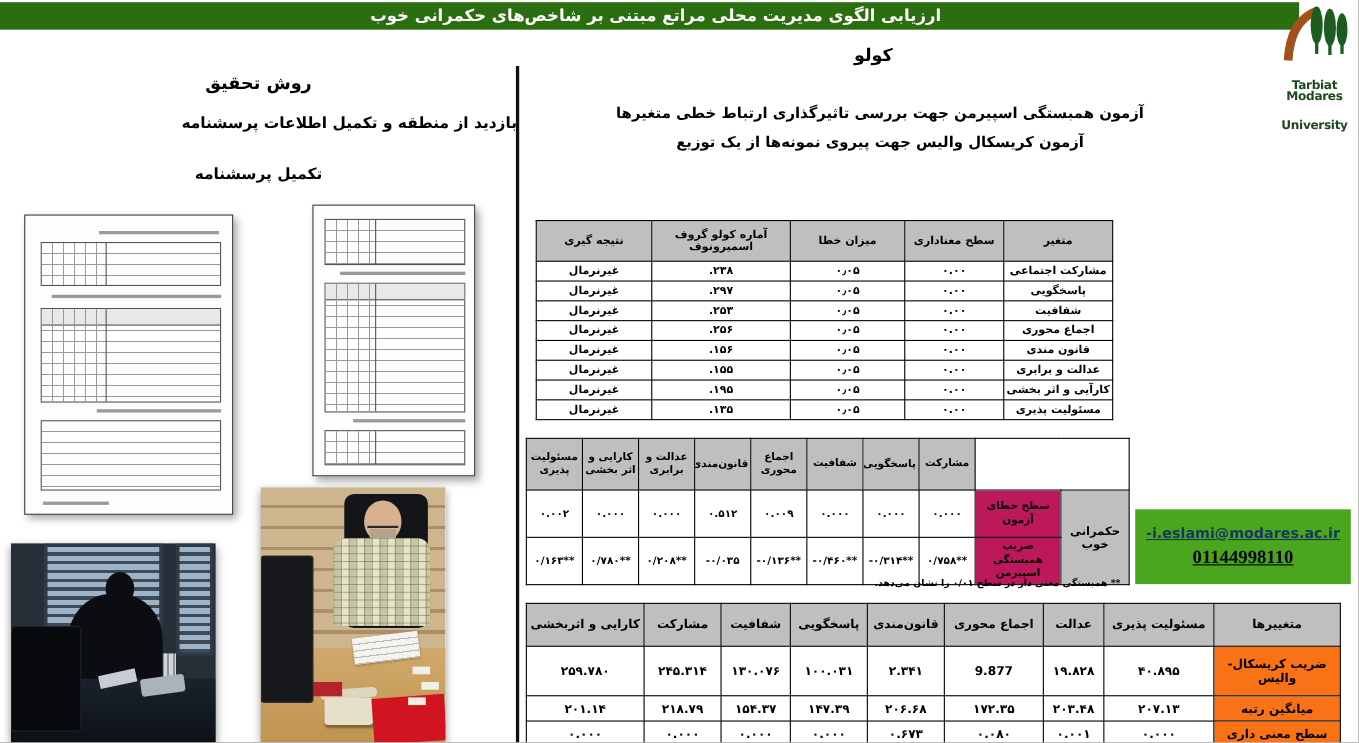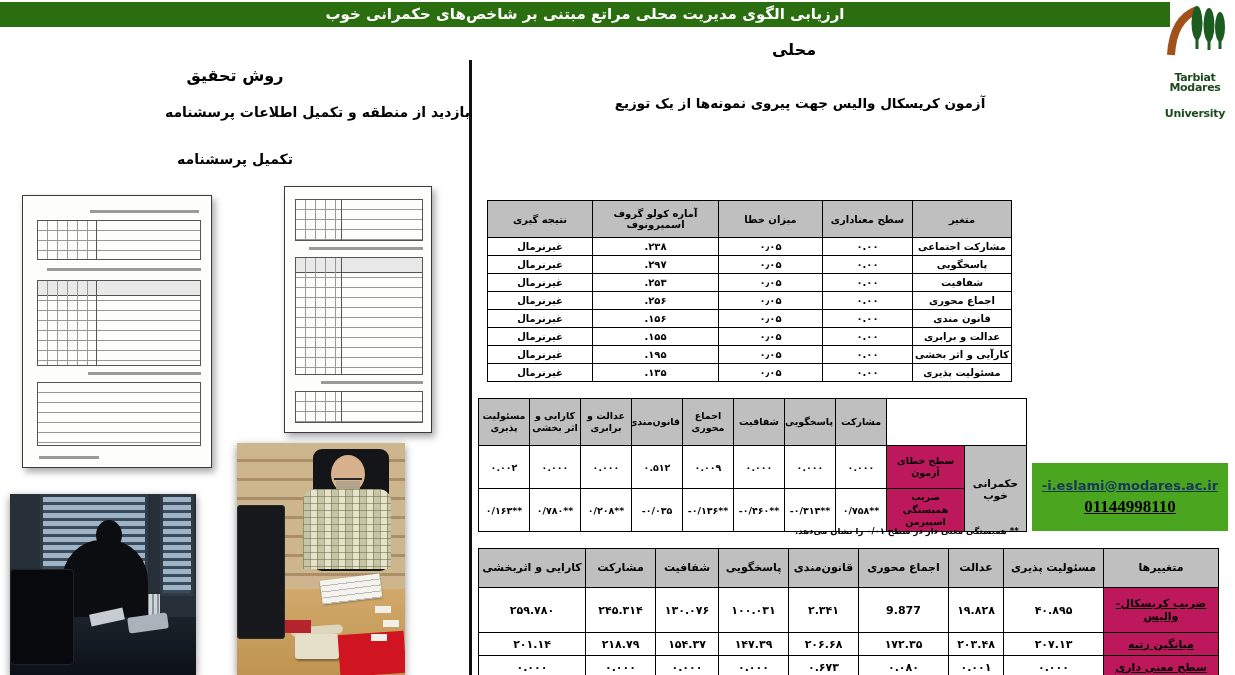--- a/index.html
+++ b/index.html
@@ -1,21 +1,21 @@
 <!DOCTYPE html>
 <html lang="fa"><head>
 <meta charset="utf-8">
 <style>
   html,body{margin:0;padding:0;background:#888;}
   .slide{position:relative;width:1235px;height:675px;background:#ffffff;overflow:hidden;
          font-family:"DejaVu Sans","Liberation Sans",sans-serif;font-weight:700;color:#000;}
 
   
   .titlebar{position:absolute;left:0;top:2px;width:1170px;height:25px;background:#2b6e10;
-            color:#fff;font-size:15px;line-height:25px;text-align:center;direction:rtl;}
+            color:#fff;font-size:15px;line-height:25px;text-align:center;direction:rtl;padding-left:11px;}
   .logo{position:absolute;right:4px;top:3px;width:72px;height:82px;text-align:center;}
   .logo svg{display:block;margin:0 auto;}
   .logo .lg-t{font-size:11px;line-height:10px;color:#1d4a1d;letter-spacing:-0.3px;margin-top:16px;}
 
   
   .results{position:absolute;left:478px;top:40px;width:632px;text-align:center;font-size:16px;direction:rtl;}
   .divider{position:absolute;left:469px;top:60px;width:3px;height:615px;background:#111;}
   .m-head{position:absolute;left:0;top:66px;width:470px;text-align:center;font-size:16px;direction:rtl;}
   .m-step1{position:absolute;left:0;top:104px;width:470px;text-align:right;font-size:14px;direction:rtl;}
   .m-step2{position:absolute;left:0;top:151px;width:470px;text-align:center;font-size:14px;direction:rtl;}
@@ -80,21 +80,21 @@
   #table1 td{height:15px;}
   #table2{left:478px;top:398px;width:548px;font-size:9.5px;}
   #table2 th{height:44px;line-height:1.3;}
   #table2 td{height:40px;}
   #table2 .corner{background:#fff;}
   #table2 .group-cell{background:#bfbfbf;font-size:10.5px;}
   #table2 .row-label{background:#be185d;line-height:1.3;}
   #table3{left:478px;top:548px;width:740px;font-size:11px;}
   #table3 th{height:36px;line-height:1.25;}
   #table3 td{height:20px;}
-  #table3 .row-label{background:#be185d;text-decoration:underline;}
+  #table3 .row-label{background:#f97316;}
   #table3 tr:first-child td{height:42px;}
   .footnote{position:absolute;left:795px;top:526px;width:242px;direction:rtl;text-align:left;font-size:8.5px;}
 
   
   .contact{position:absolute;left:1032px;top:463px;width:196px;height:68px;background:#4aa61e;
            display:flex;flex-direction:column;justify-content:center;align-items:center;gap:4px;}
   .contact .email{color:#17375e;text-decoration:underline;font-size:13px;}
   .contact .phone{color:#000;font-size:17px;font-family:"Liberation Serif","DejaVu Serif",serif;text-decoration:underline;}
 </style>
 </head>
@@ -113,21 +113,21 @@
       <ellipse cx="46" cy="22" rx="5.5" ry="17" fill="#1d5c20"></ellipse>
       <ellipse cx="57" cy="24" rx="5" ry="15" fill="#1d5c20"></ellipse>
       <rect x="32.5" y="36" width="3" height="10" fill="#1d5c20"></rect>
       <rect x="44.5" y="38" width="3" height="9" fill="#1d5c20"></rect>
       <rect x="55.5" y="38" width="3" height="8" fill="#1d5c20"></rect>
     </svg>
     <div class="lg-t">Tarbiat Modares</div>
     <div class="lg-t">University</div>
   </div>
 
-  <div class="results">محلی</div>
+  <div class="results">کولو</div>
   <div class="divider"></div>
 
   <div class="m-head">روش تحقیق</div>
   <div class="m-step1">بازدید از منطقه و تکمیل اطلاعات پرسشنامه</div>
   <div class="m-step2">تکمیل پرسشنامه</div>
 
   <div class="scan scan1">
     <div class="qline" style="top:14px;right:12px;width:58%;"></div>
     <div class="qblock" style="top:24px;left:14px;right:10px;height:38px;">
         <div class="qgrid"></div>
@@ -181,20 +181,21 @@
     <div class="p2-phone"></div>
     <div class="p2-redbox"></div>
     <div class="p2-folder"></div>
     <div class="p2-slip" style="right:14px;bottom:62px;"></div>
     <div class="p2-slip" style="right:6px;bottom:48px;"></div>
     <div class="p2-slip" style="right:18px;bottom:34px;"></div>
     <div class="p2-monitor"></div>
   </div>
 
   <div class="tests">
+    <div>آزمون همبستگی اسپیرمن جهت بررسی تاثیرگذاری ارتباط خطی متغیرها</div>
     <div>آزمون کریسکال والیس جهت پیروی نمونه‌ها از یک توزیع</div>
   </div>
 
   <table id="table1" dir="rtl">
     <colgroup>
         <col style="width:99px">
         <col style="width:90px">
         <col style="width:104px">
         <col style="width:126px">
         <col style="width:105px">

